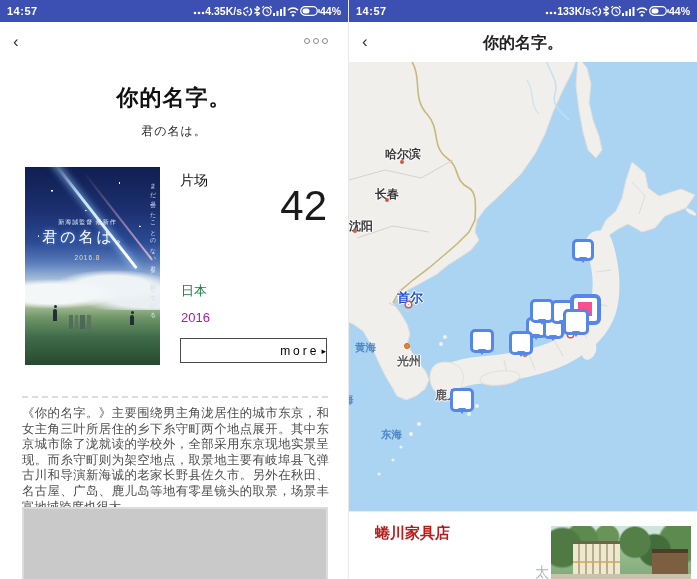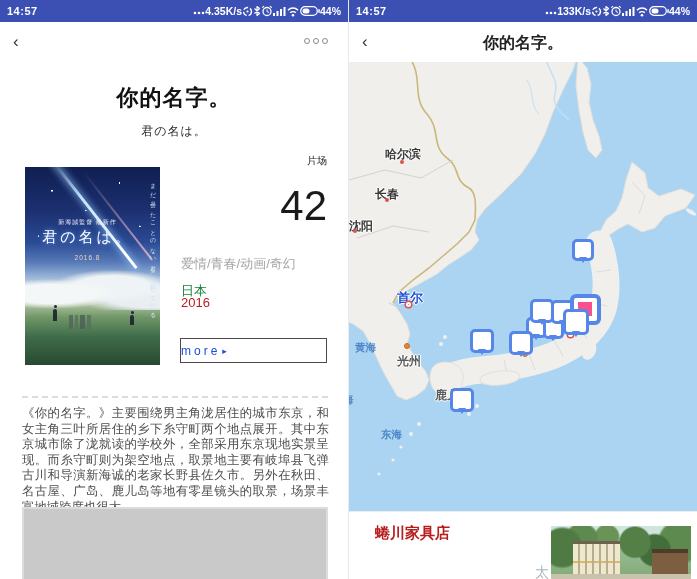--- a/index.html
+++ b/index.html
@@ -63,30 +63,30 @@
   .poster-tagline{position:absolute;top:6%;right:3px;writing-mode:vertical-rl;
                   font-size:6px;color:#cfe0f2;letter-spacing:2px;}
   .poster .figure{position:absolute;width:4px;height:12px;background:#222e33;border-radius:2px 2px 0 0;}
   .poster .figure::before{content:'';position:absolute;top:-4px;left:0.5px;width:3px;height:3px;border-radius:50%;background:#1d2a30;}
   .poster .fig-boy{left:28px;bottom:44px;}
   .poster .fig-girl{right:26px;bottom:40px;height:10px;}
   .poster .skyline{position:absolute;left:44px;bottom:36px;width:30px;height:14px;
       background:linear-gradient(90deg,#51645a 0 4px,transparent 4px 6px,#5c6f62 6px 9px,
                  transparent 9px 11px,#4b5e54 11px 16px,transparent 16px 18px,#5a6d60 18px 22px,transparent 22px);opacity:.8;}
 
-  .scene-label{position:absolute;top:154px;left:180px;width:147px;text-align:right;
-               font-size:10px;color:#111;}
+  .scene-label{position:absolute;top:172px;left:180px;width:147px;
+               font-size:14px;color:#111;}
   .scene-count{position:absolute;top:184px;left:180px;width:147px;text-align:right;
                font-size:42px;color:#1a1a1a;line-height:1.05;}
   .meta-genres{position:absolute;top:255px;left:181px;font-size:13px;color:#a5a5a5;}
   .meta-country{position:absolute;top:282px;left:181px;font-size:13px;color:#15803d;}
-  .meta-year{position:absolute;top:295px;left:181px;font-size:13px;color:#b91c1c;}
+  .meta-year{position:absolute;top:310px;left:181px;font-size:13px;color:#a21caf;}
   .more-btn{position:absolute;top:338px;left:180px;width:147px;height:25px;background:#fff;
-            border:1px solid #4a4a4a;display:flex;align-items:center;justify-content:flex-start;
-            font-size:12px;color:#1d4ed8;letter-spacing:3px;cursor:pointer;}
+            border:1px solid #4a4a4a;display:flex;align-items:center;justify-content:flex-end;
+            font-size:12px;color:#000000;letter-spacing:3px;cursor:pointer;}
   .more-btn .arrow{font-size:9px;letter-spacing:0;margin-left:2px;}
 
   .dashed-divider{position:absolute;top:396px;left:22px;width:306px;border-top:2px dashed #dcdcdc;}
   .description{position:absolute;top:406px;left:22px;width:307px;font-size:12.4px;
                line-height:15.6px;color:#4d4d4d;text-align:justify;}
   .placeholder-block{position:absolute;top:507px;left:22px;width:306px;height:80px;
                      background:#c9c9c9;border:2px solid #dcdcdc;}
 
   
   .map{position:absolute;top:62px;left:0;width:348px;height:449px;background:#aad4f2;overflow:hidden;cursor:grab;}
@@ -199,21 +199,20 @@
       <div class="poster-title">君の名は。</div>
       <div class="poster-date">2016.8</div>
       <div class="poster-tagline">まだ会ったことのない君を、探している</div>
       <div class="skyline"></div>
       <div class="figure fig-boy"></div>
       <div class="figure fig-girl"></div>
     </div>
 
     <div class="scene-label">片场</div>
     <div class="scene-count">42</div>
-    <div class="meta-genres">爱情/青春/动画/奇幻</div>
     <div class="meta-country">日本</div>
     <div class="meta-year">2016</div>
 
     <div class="more-btn">
       <span>more</span>
       <span class="arrow">▸</span>
     </div>
 
     <div class="dashed-divider"></div>
     <div class="description">《你的名字。》主要围绕男主角泷居住的城市东京，和女主角三叶所居住的乡下糸守町两个地点展开。其中东京城市除了泷就读的学校外，全部采用东京现地实景呈现。而糸守町则为架空地点，取景地主要有岐埠县飞弹古川和导演新海诚的老家长野县佐久市。另外在秋田、名古屋、广岛、鹿儿岛等地有零星镜头的取景，场景丰富地域跨度也很大。</div>

